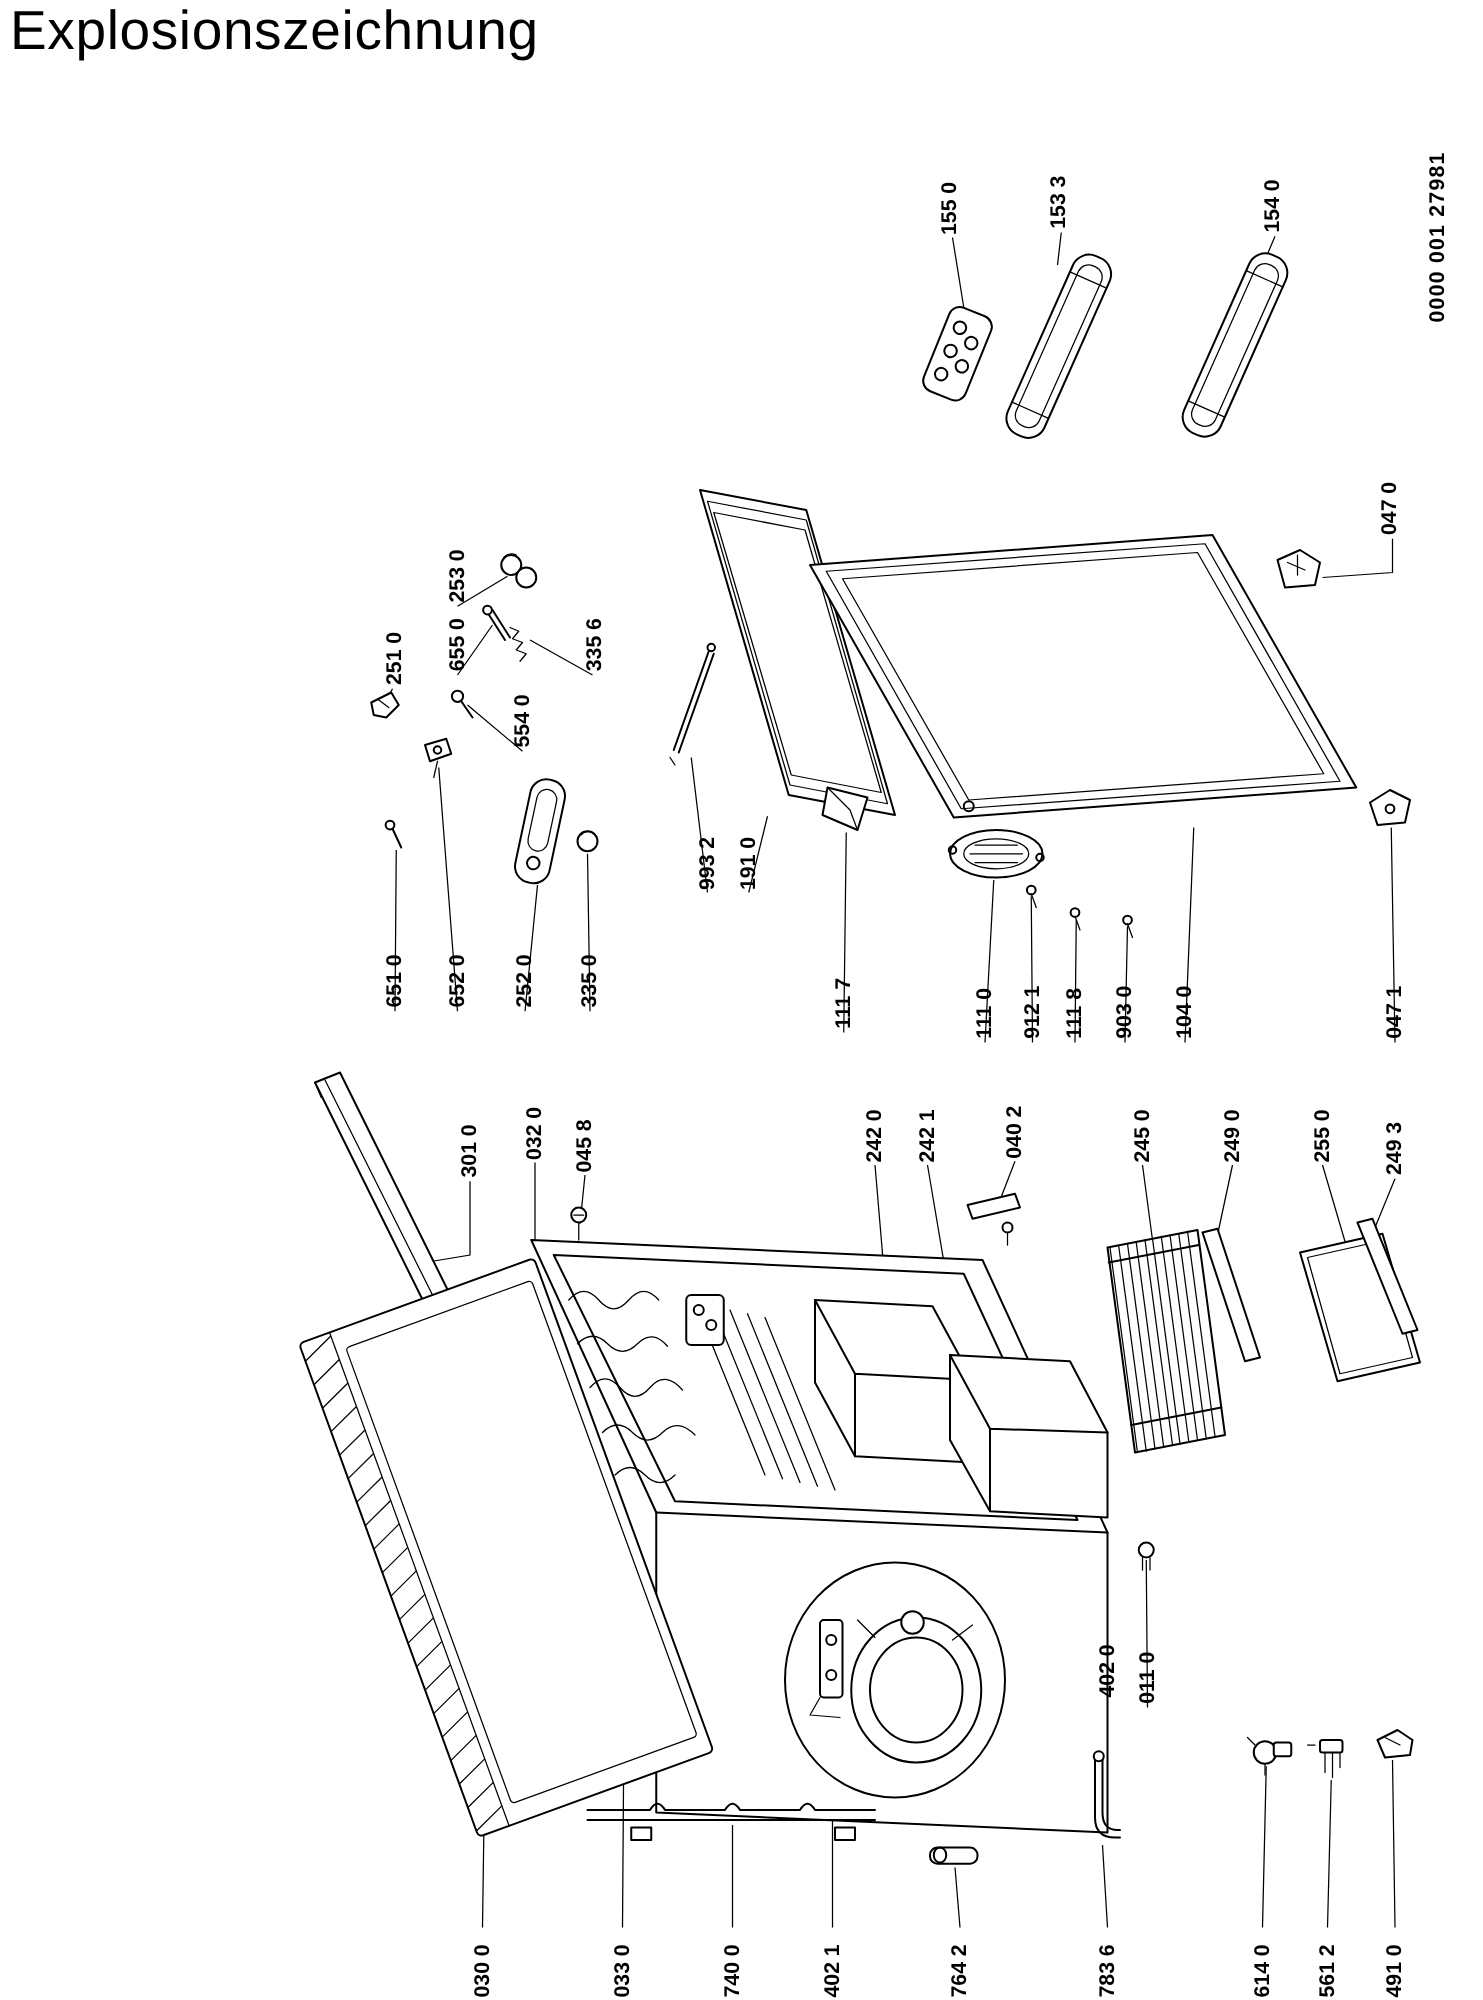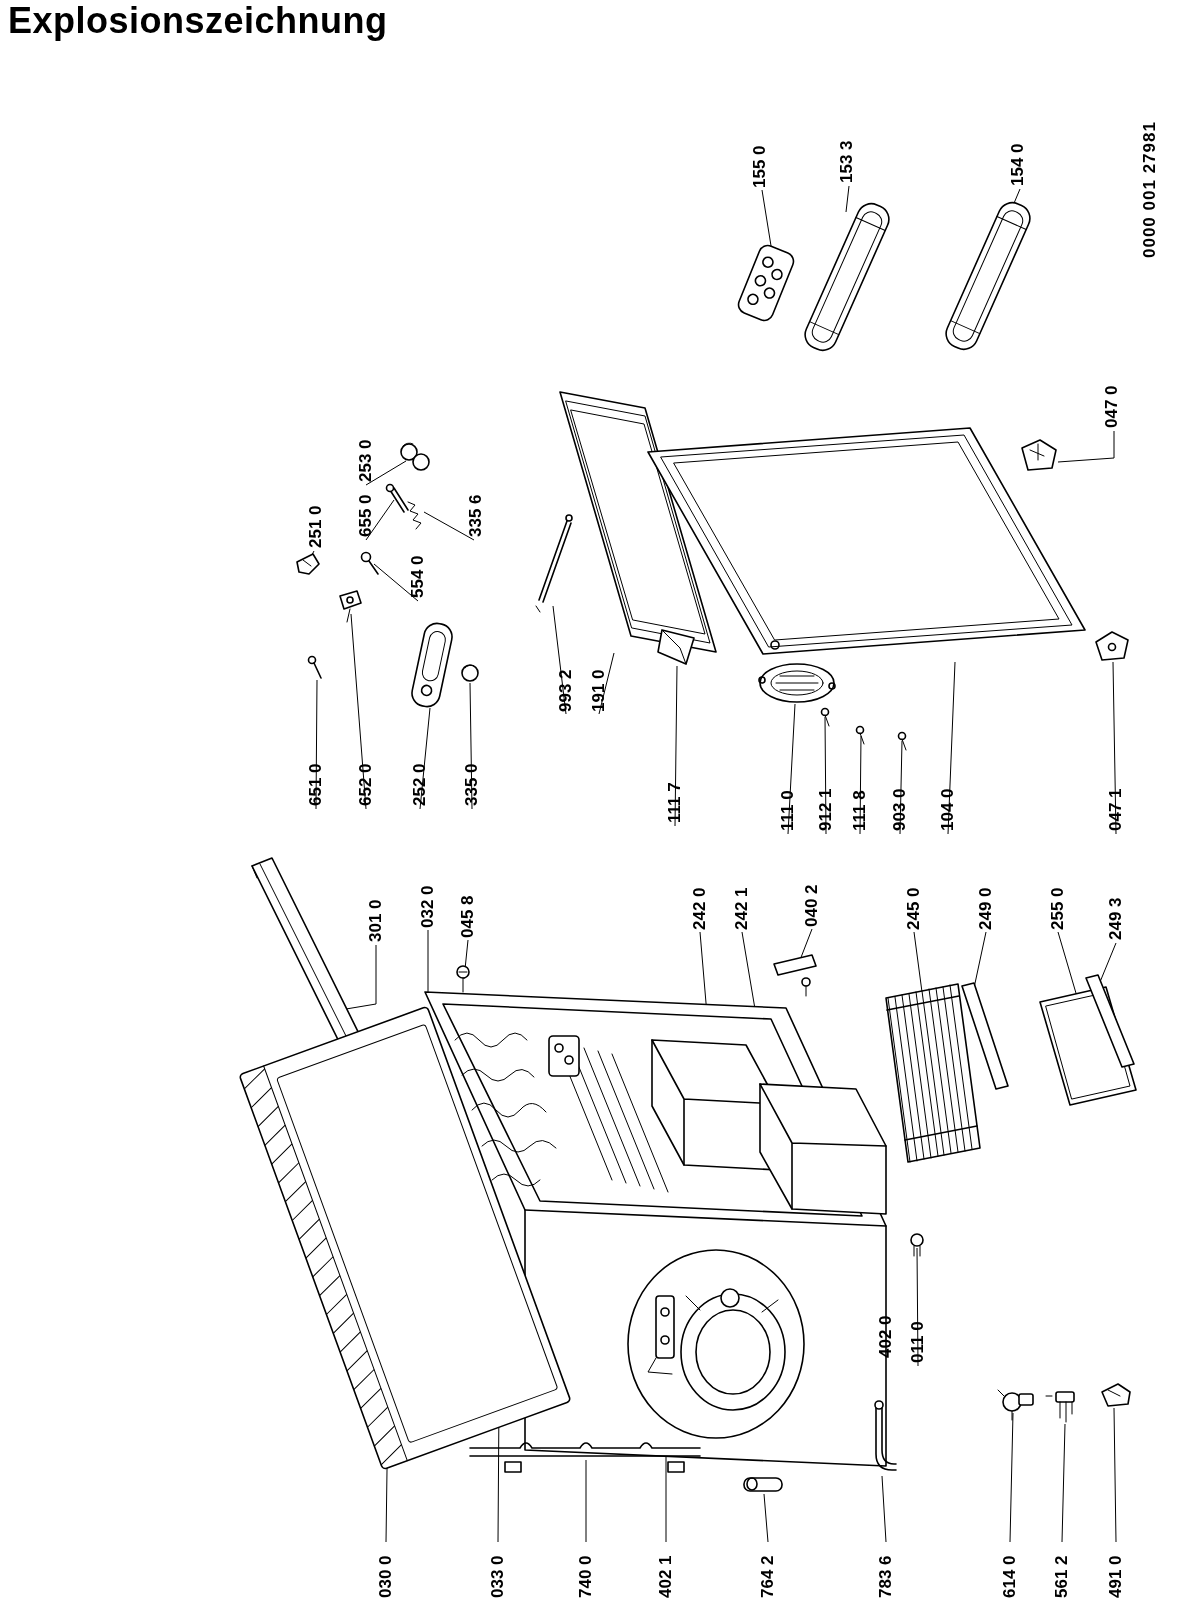--- a/index.html
+++ b/index.html
@@ -1,19 +1,19 @@
 <!DOCTYPE html>
 <html><head>
 <meta charset="utf-8">
 <style>
   html,body{margin:0;padding:0;background:#fff;}
   body{width:1186px;height:1600px;position:relative;overflow:hidden;
        font-family:"Liberation Sans",sans-serif;color:#000;}
-  .title{position:absolute;top:0px;left:8px;margin:0;font-size:36px;
-         font-weight:bold;letter-spacing:.5px;
+  .title{position:absolute;top:0px;left:8px;margin:0;font-size:44px;
+         font-weight:normal;letter-spacing:.5px;
          font-family:"Liberation Sans",sans-serif;}
   svg{position:absolute;top:0;left:0;}
   .lbl{font-size:17px;font-weight:bold;fill:#000;
        font-family:"Liberation Sans",sans-serif;}
   .doc{font-size:17px;font-weight:bold;fill:#000;letter-spacing:1px;
        font-family:"Liberation Sans",sans-serif;}
   .s{fill:none;stroke:#000;stroke-width:1.6;stroke-linejoin:round;stroke-linecap:round;}
   .sf{fill:#fff;stroke:#000;stroke-width:1.6;stroke-linejoin:round;}
   .thin{stroke-width:1;}
   .leader{fill:none;stroke:#000;stroke-width:1;}

